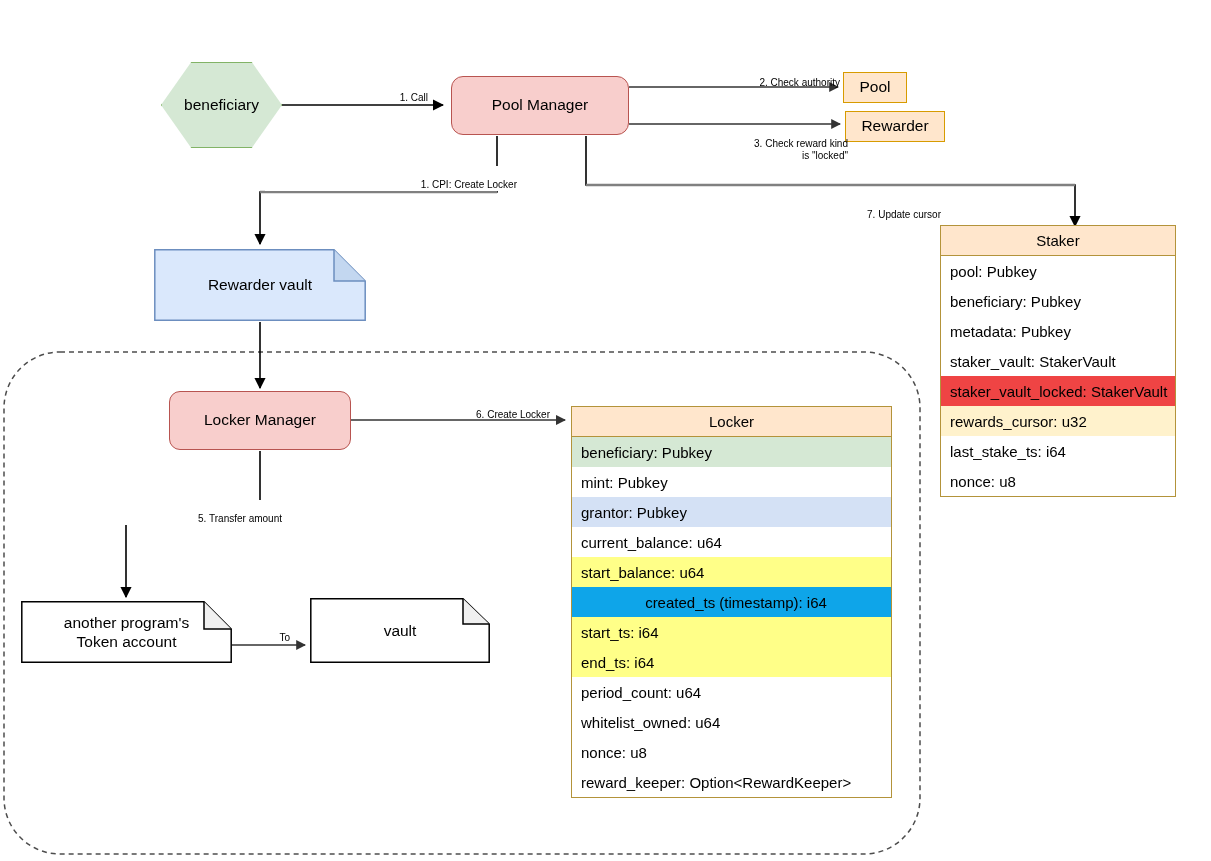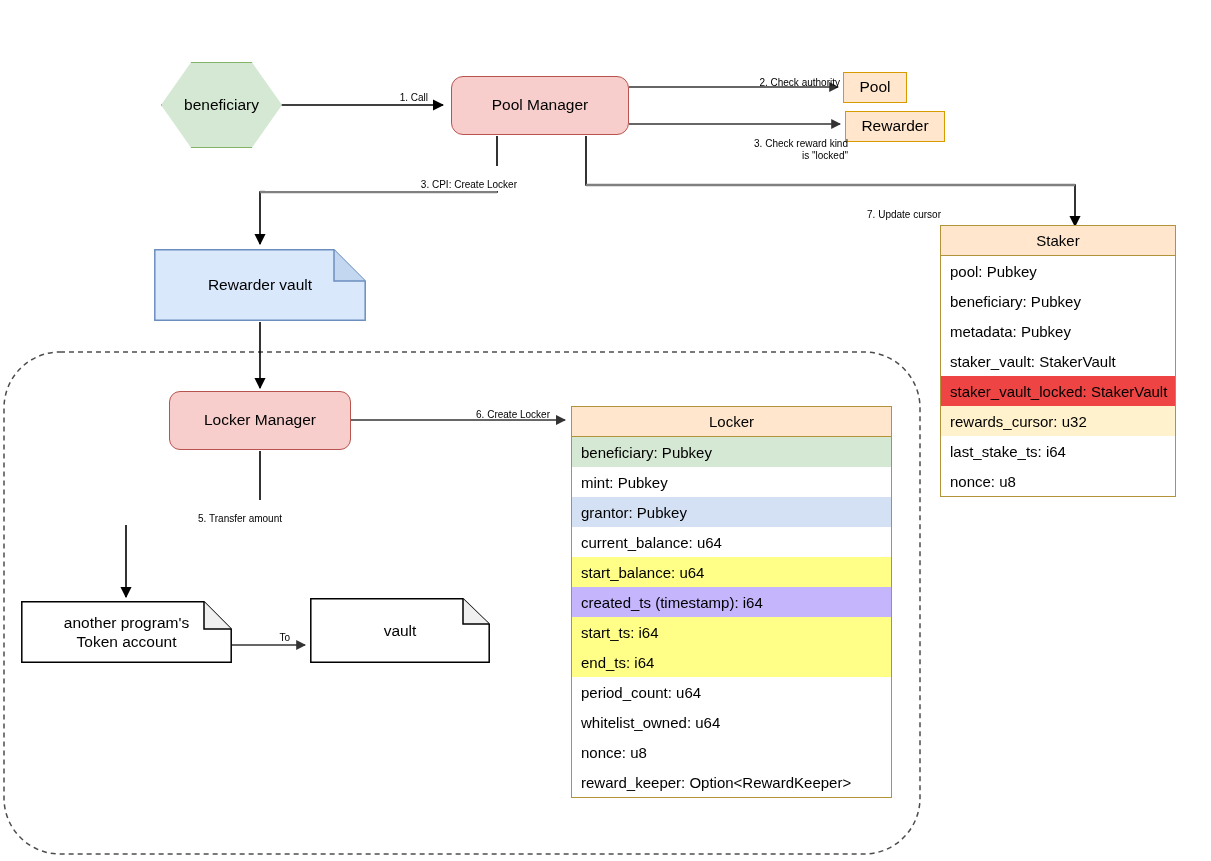--- a/index.html
+++ b/index.html
@@ -205,21 +205,21 @@
       </div>
       <div class="trow" style="background: rgb(212, 225, 245);">
         <span>grantor: Pubkey</span>
       </div>
       <div class="trow" style="background: rgb(255, 255, 255);">
         <span>current_balance: u64</span>
       </div>
       <div class="trow" style="background: rgb(255, 255, 136);">
         <span>start_balance: u64</span>
       </div>
-      <div class="trow" style="background: #c4b5fd;">
+      <div class="trow" style="background: #0ea5e9; justify-content: center;">
         <span>created_ts (timestamp): i64</span>
       </div>
       <div class="trow" style="background: rgb(255, 255, 136);">
         <span>start_ts: i64</span>
       </div>
       <div class="trow" style="background: rgb(255, 255, 136);">
         <span>end_ts: i64</span>
       </div>
       <div class="trow" style="background: rgb(255, 255, 255);">
         <span>period_count: u64</span>
@@ -275,21 +275,21 @@
 <div class="elabel" style="left:640px; top:64px; width:200px;">
   <span>2. Check authority</span>
 </div>
 
 <div class="elabel" style="left:632px; top:125px; width:216px;">
   <span>3. Check reward kind
 is "locked"</span>
 </div>
 
 <div class="elabel" style="left:265px; top:166px; width:252px; background:#ffffff;">
-  <span>3. CPI: Create Locker</span>
+  <span>1. CPI: Create Locker</span>
 </div>
 
 <div class="elabel" style="left:90px; top:500px; width:192px; background:#ffffff;">
   <span>5. Transfer amount</span>
 </div>
 
 <div class="elabel" style="left:366px; top:396px; width:184px;">
   <span>6. Create Locker</span>
 </div>
 

